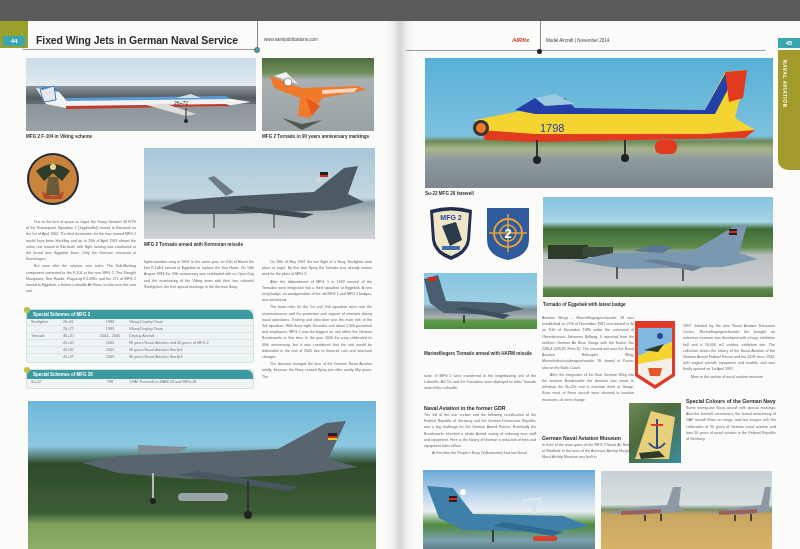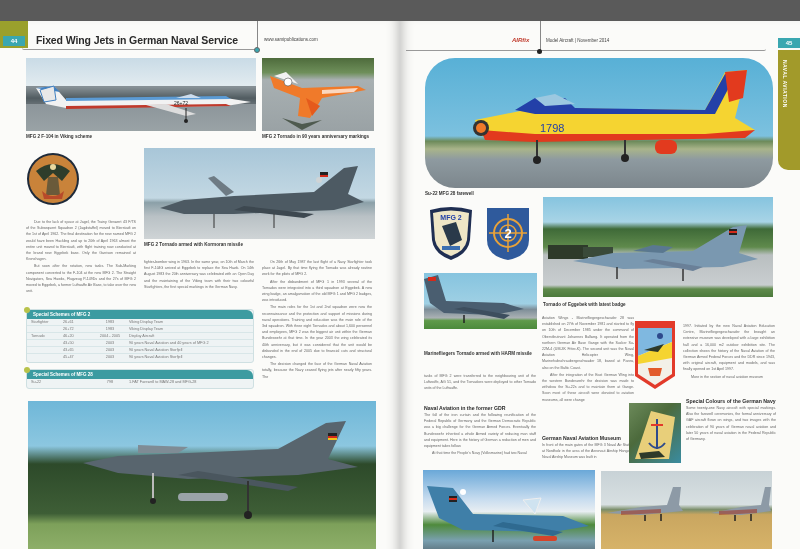--- a/index.html
+++ b/index.html
@@ -213,21 +213,21 @@
       <div class="airfix-logo">AIRfix</div>
       <div class="hdr-vline-r"></div>
       <div class="hdr-dot-r"></div>
       <div class="hdr-issue">Model Aircraft | November 2014</div>
       <div class="pnum-r">45</div>
     </div>
     <div class="side-tab">
       <span>NAVAL AVIATION</span>
     </div>
 
-    <div class="photo" style="left:25px;top:37px;width:348px;height:130px;background:linear-gradient(180deg,#58b0d6 0%,#7cc1df 60%,#6c8a5a 64%,#a9b48a 70%,#8e9aa0 78%,#7c868c 100%);border-radius:30px;">
+    <div class="photo" style="left:25px;top:37px;width:348px;height:130px;background:linear-gradient(180deg,#58b0d6 0%,#7cc1df 60%,#6c8a5a 64%,#a9b48a 70%,#8e9aa0 78%,#7c868c 100%);">
       <svg width="348" height="130" viewBox="0 0 348 130">
         <path d="M50 62 L110 50 L280 52 L300 14 L322 12 L310 60 L330 72 L280 80 L110 82 L56 78 Z" fill="#f5d431"></path>
         <path d="M90 52 L110 40 L140 40 L150 50 L280 52 L300 16 L312 14 L290 56 L110 56 Z" fill="#2340a8"></path>
         <path d="M56 72 L110 76 L280 76 L330 72 L320 80 L110 84 L60 82 Z" fill="#e23a1e"></path>
         <path d="M300 14 L322 12 L318 40 L304 44 Z" fill="#e23a1e"></path>
         <path d="M110 40 L130 36 L150 46 L120 48 Z" fill="#9cc8e0"></path>
         <circle cx="56" cy="70" r="8" fill="#333"></circle>
         <circle cx="56" cy="70" r="5" fill="#f07a2a"></circle>
         <text x="115" y="74" font-size="11" fill="#2340a8" font-family="Liberation Sans, sans-serif">1798</text>
         <rect x="230" y="82" width="22" height="14" rx="6" fill="#e23a1e"></rect>

